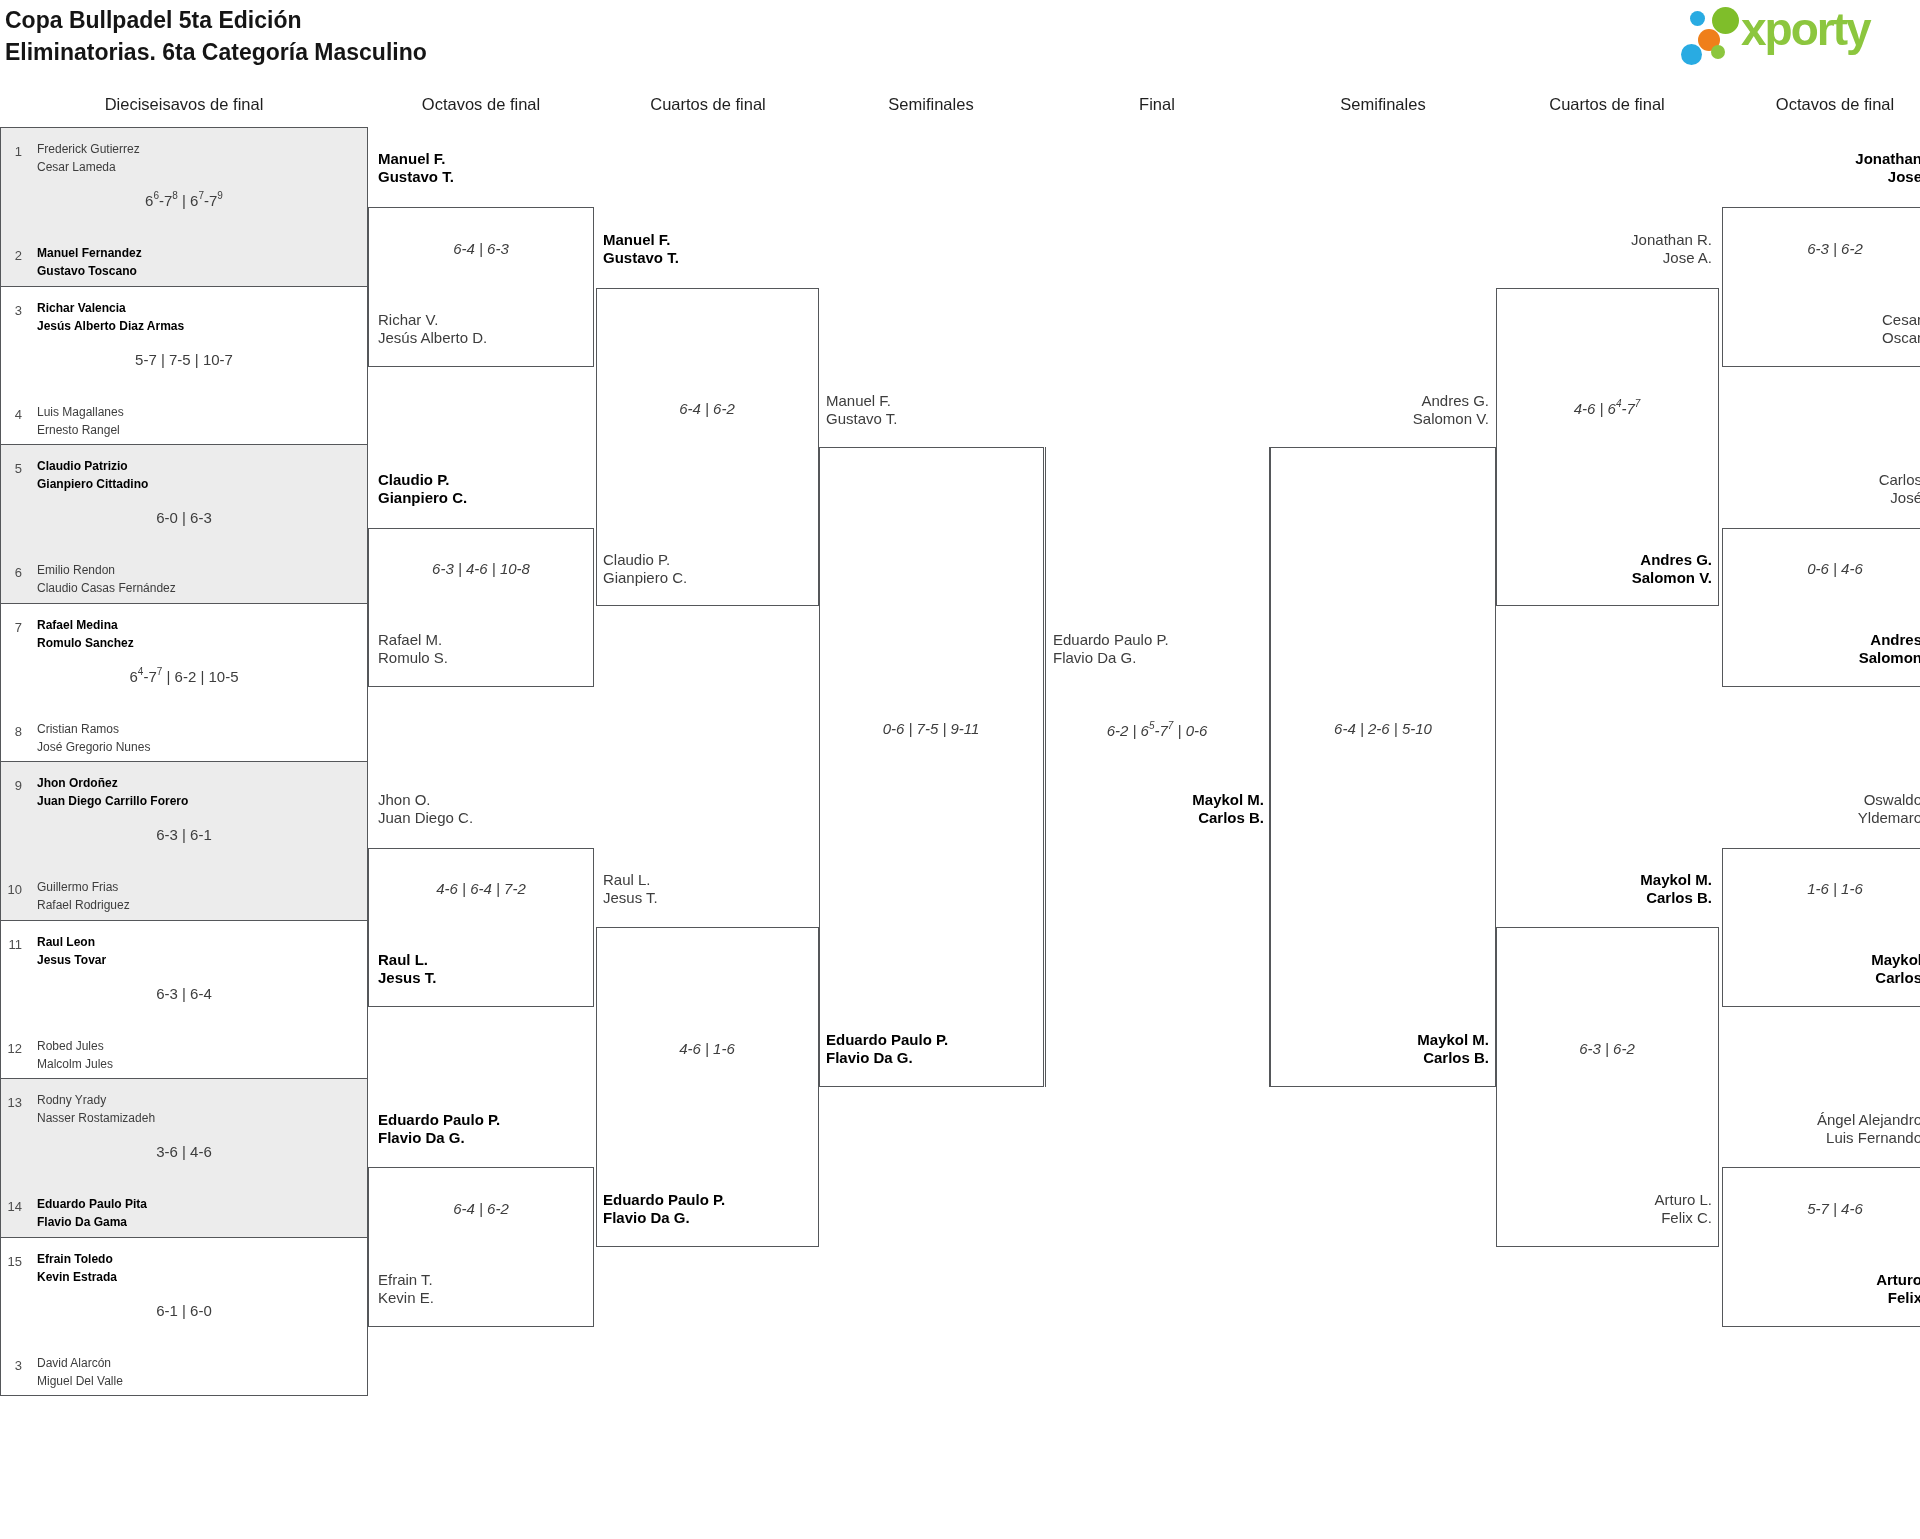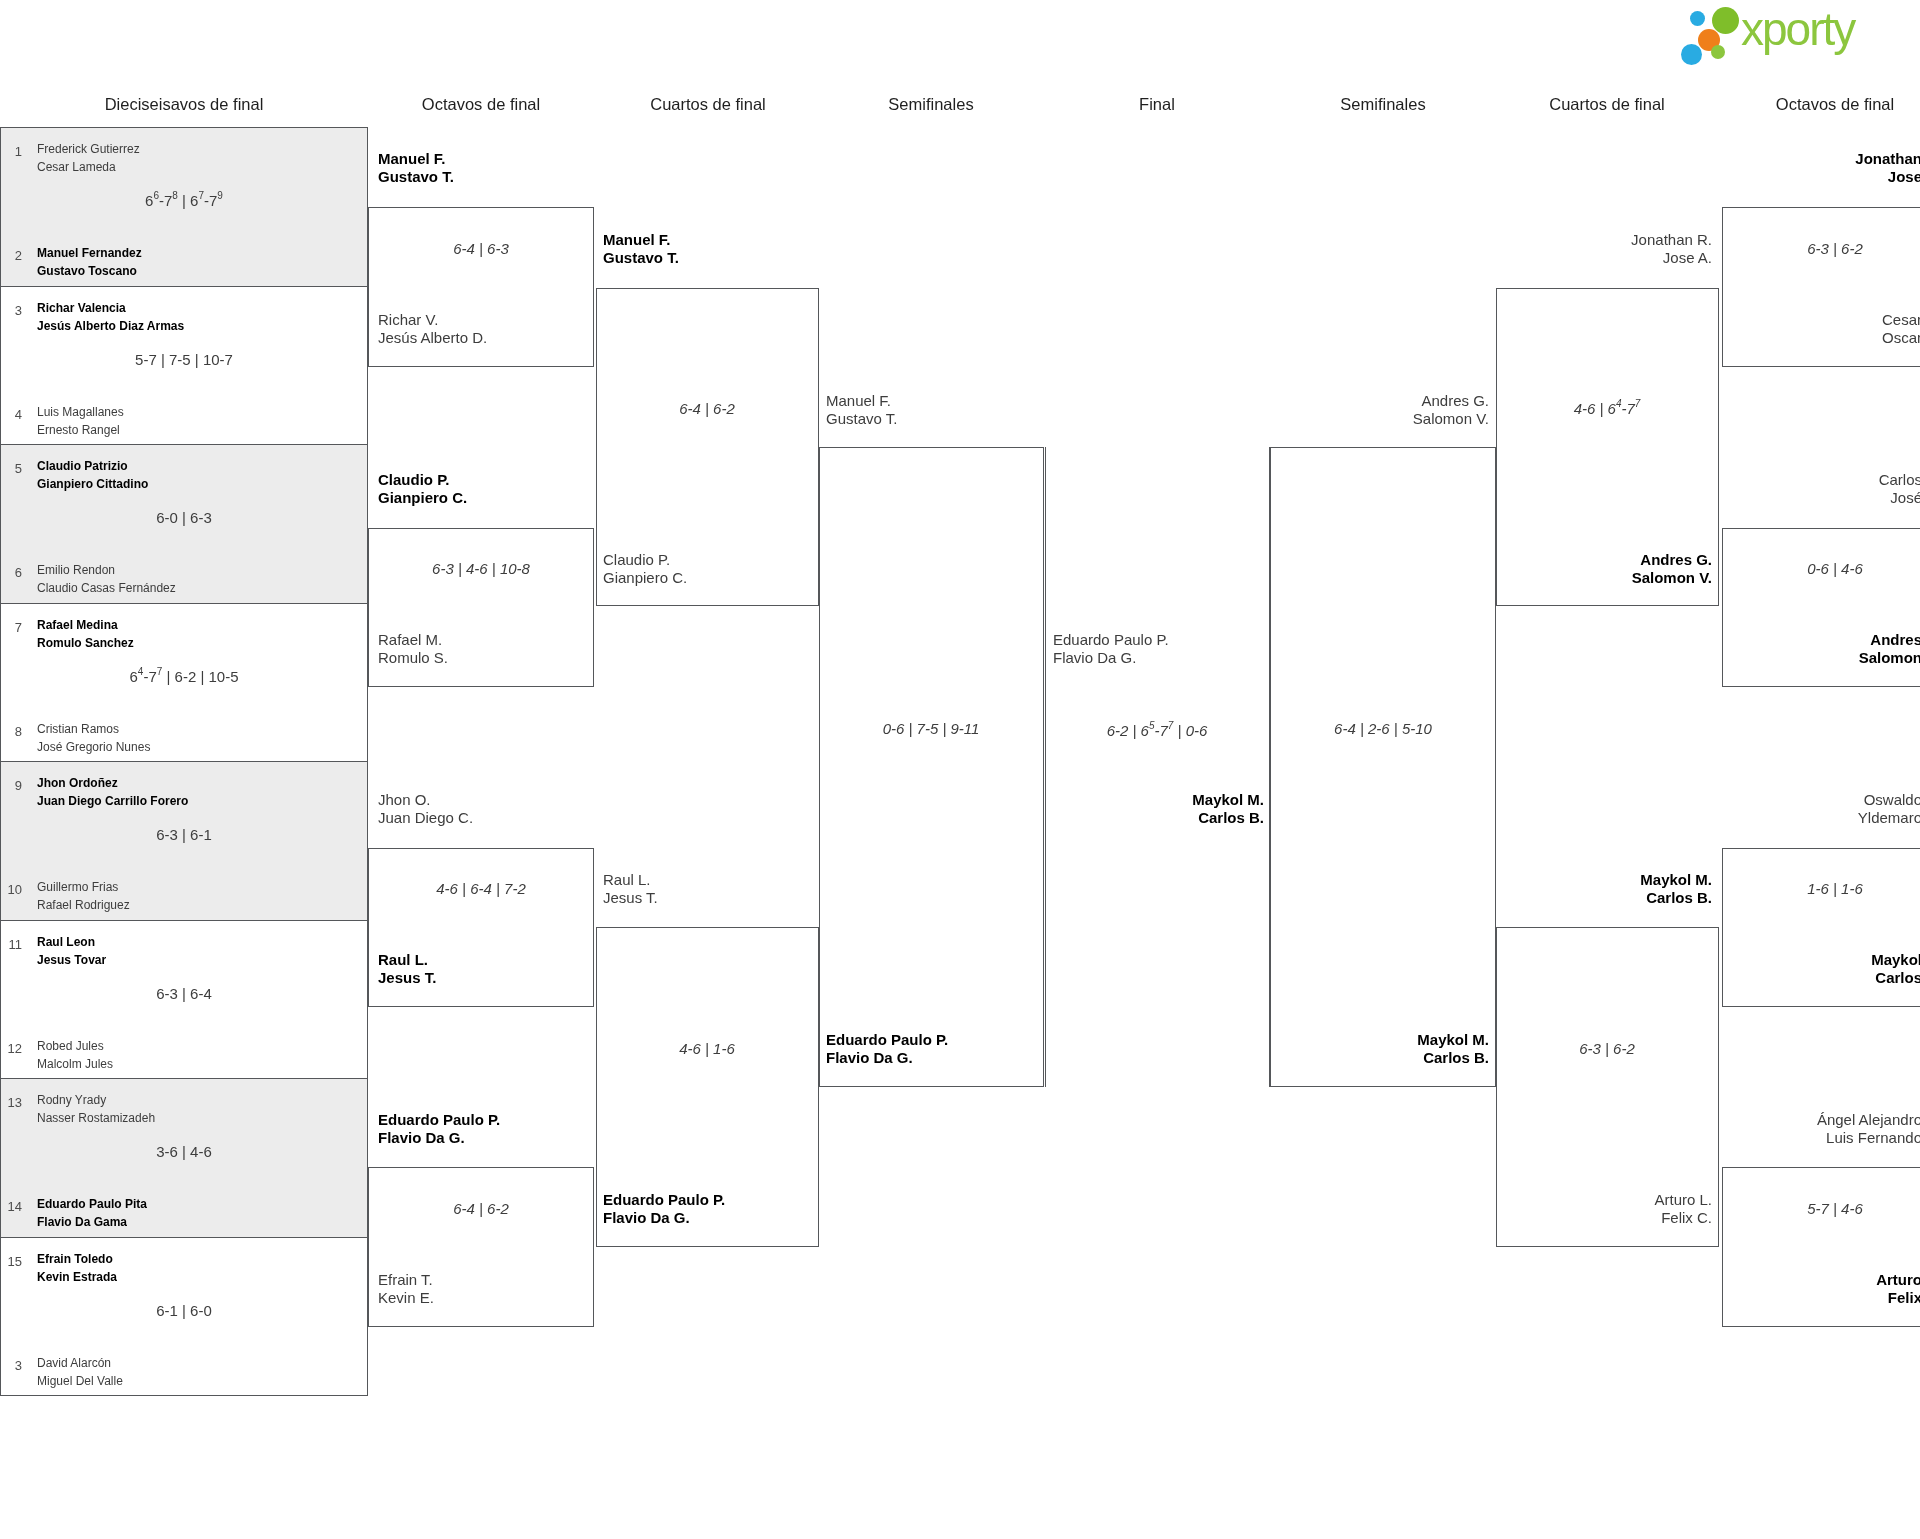--- a/index.html
+++ b/index.html
@@ -18,28 +18,32 @@
   
   .box{position:absolute;border:1px solid #55575a;box-sizing:border-box;}
   .box.noTB{border-top:none;border-bottom:none;}
   .lbl{position:absolute;font-size:15px;line-height:18px;white-space:pre;color:#3d3d3d;}
   .bold{font-weight:700;color:#000;}
   .tr{text-align:right;}
   .sc{position:absolute;transform:translateX(-50%);font-size:15px;color:#3d3d3d;white-space:nowrap;font-style:italic;}
   sup{font-size:10px;line-height:0;position:relative;top:-1px;}
   
   .dot{position:absolute;border-radius:50%;display:block;}
-  .logo-text{position:absolute;left:1741px;top:1px;font-size:46px;line-height:56px;font-weight:400;
+  .logo-text{position:absolute;left:1741px;top:1px;font-size:46px;line-height:56px;font-weight:700;
              letter-spacing:-2px;color:#8cc63e;}
 </style>
 </head>
 <body>
 
 <div class="canvas">
 
+  <div class="title">
+    <div>Copa Bullpadel 5ta Edición</div>
+    <div>Eliminatorias. 6ta Categoría Masculino</div>
+  </div>
 
   <div>
     <span class="dot" style="left:1690px;top:11px;width:15px;height:15px;background:#29abe2"></span>
     <span class="dot" style="left:1712px;top:7px;width:27px;height:27px;background:#7fbe2a"></span>
     <span class="dot" style="left:1698px;top:29px;width:22px;height:22px;background:#ef7f1a"></span>
     <span class="dot" style="left:1711px;top:45px;width:14px;height:14px;background:#8cc63e"></span>
     <span class="dot" style="left:1681px;top:44px;width:21px;height:21px;background:#29abe2"></span>
     <span class="logo-text">xporty</span>
   </div>
 

